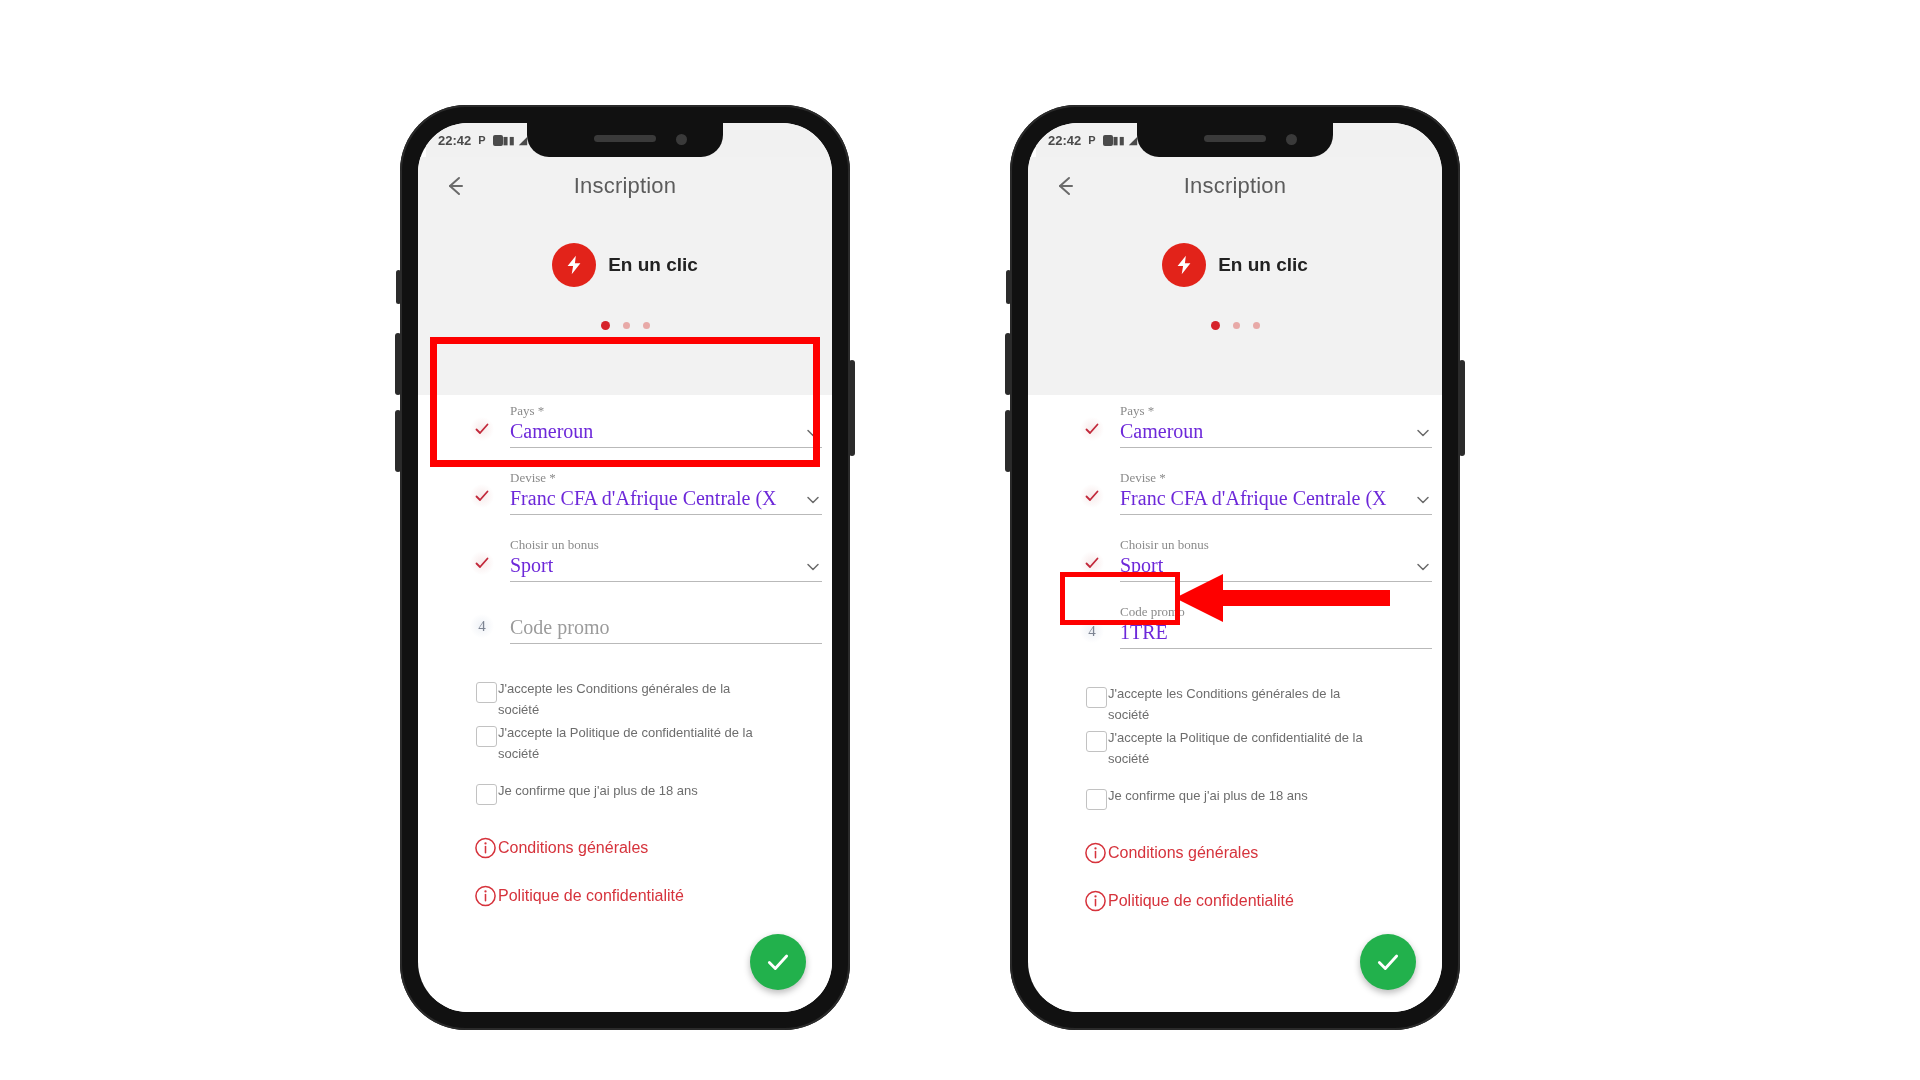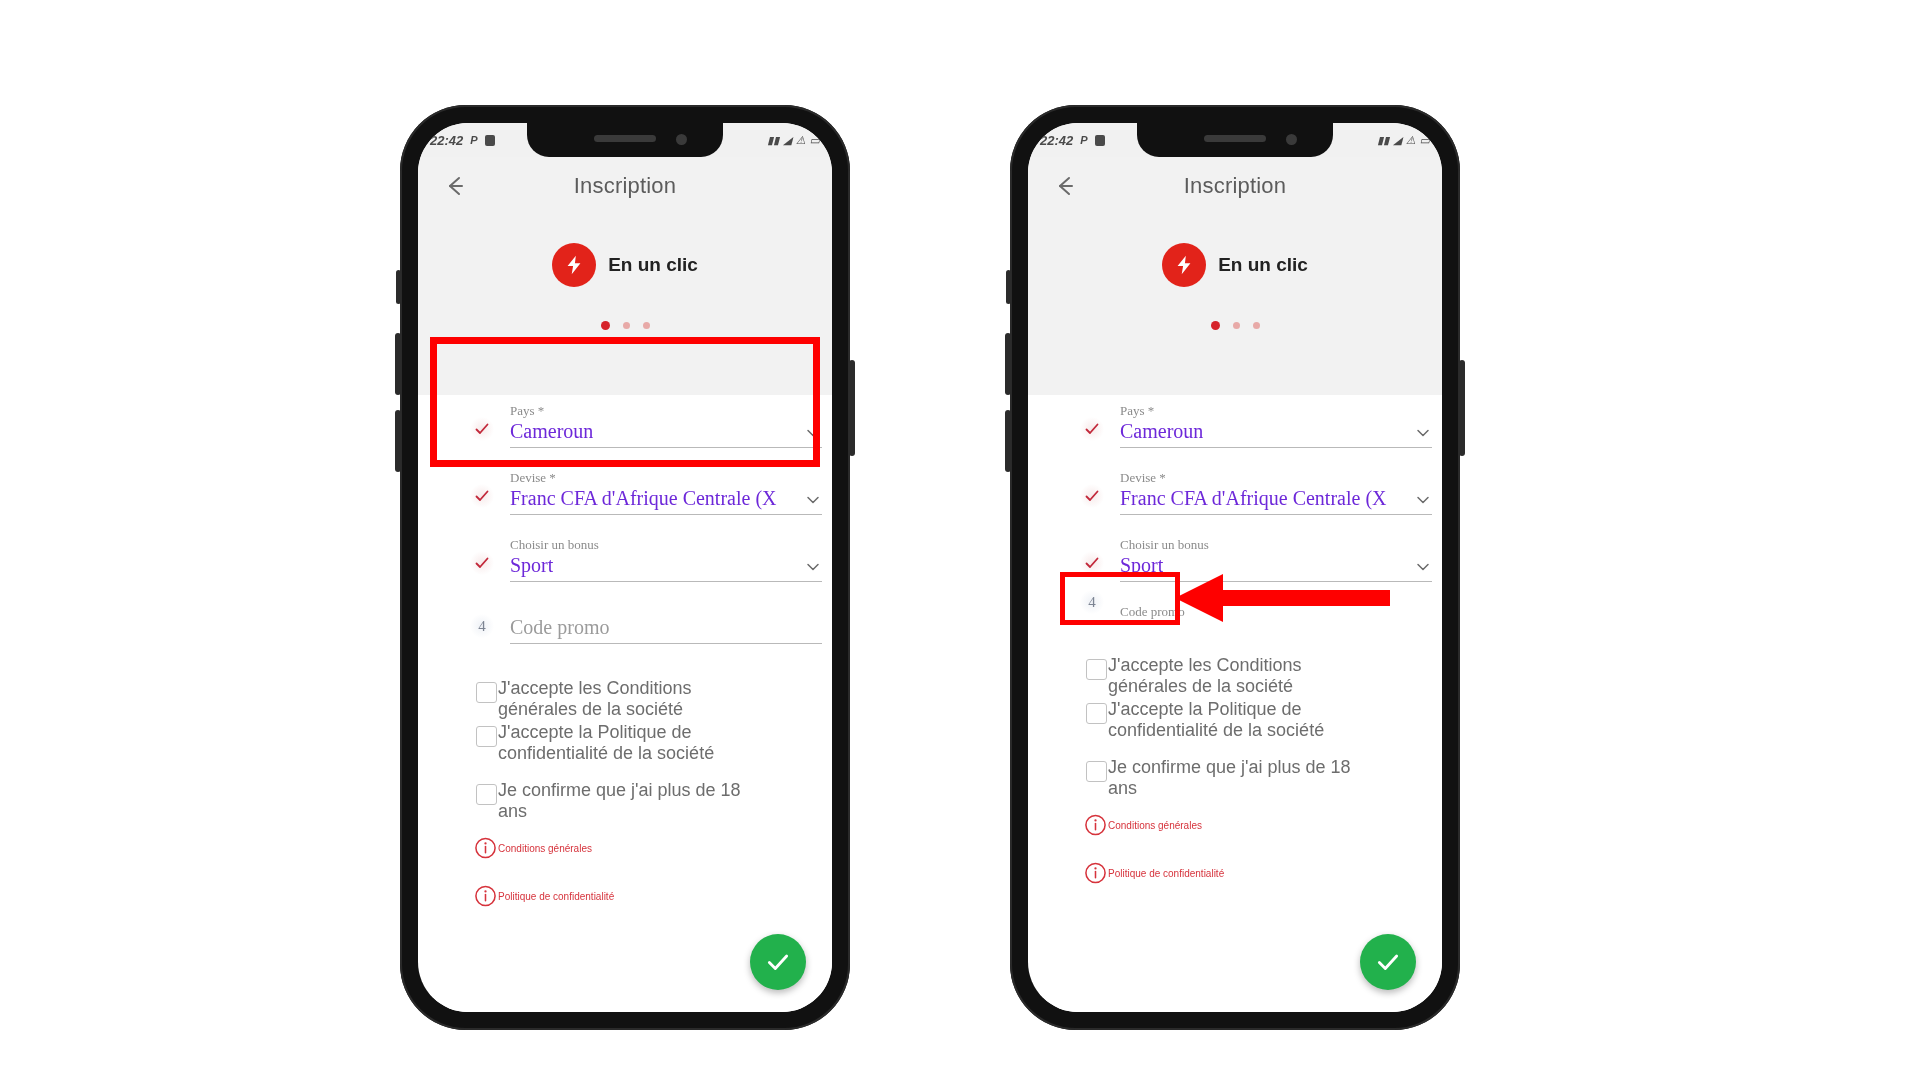--- a/index.html
+++ b/index.html
@@ -24,22 +24,22 @@
   .btn-power{right:-5px;top:255px;width:6px;height:96px;}
 
   
   .notch{position:absolute;left:50%;transform:translateX(-50%);top:0;width:196px;height:34px;
          background:#111111;border-bottom-left-radius:22px;border-bottom-right-radius:22px;z-index:6;}
   .speaker{position:absolute;left:50%;transform:translateX(-50%);top:12px;width:62px;height:7px;
            background:#3a3a3a;border-radius:4px;}
   .camera{position:absolute;right:36px;top:11px;width:11px;height:11px;background:#3a3a3a;border-radius:50%;}
 
   
-  .statusbar{position:absolute;left:0;top:0;width:100%;height:34px;background:#f1f1f1;z-index:4;
-             display:flex;align-items:center;justify-content:space-between;padding:0 12px;box-sizing:border-box;font-style:italic;}
+  .statusbar{position:absolute;left:8px;top:0;width:100%;height:34px;background:#f1f1f1;z-index:4;
+             display:flex;align-items:center;padding:0 12px;box-sizing:border-box;}
   .sb-left{display:flex;align-items:center;gap:7px;font-size:13px;color:#4a4a4a;font-weight:600;}
   .sb-right{display:flex;align-items:center;gap:4px;font-size:10px;color:#4a4a4a;}
   .sb-ico{font-size:11px;line-height:1;color:#4a4a4a;}
   .sb-pill{display:inline-block;width:10px;height:11px;background:#4a4a4a;border-radius:2px;}
 
   
   .appheader{position:absolute;left:0;top:34px;width:100%;height:238px;background:#f2f2f2;z-index:2;}
   .hdr-row{position:relative;height:58px;display:flex;align-items:center;justify-content:flex-end;}
   .backarrow{position:absolute;left:22px;top:14px;width:30px;height:30px;cursor:pointer;}
   .backarrow svg{display:block;}
@@ -66,26 +66,26 @@
   .tick svg{display:block;}
   .stepnum{position:absolute;left:18px;bottom:6px;width:24px;height:24px;display:flex;align-items:center;justify-content:center;
            border-radius:50%;background:radial-gradient(circle,#eef1f6 0%,rgba(255,255,255,0) 72%);
            font-family:"Liberation Serif",serif;font-size:15px;color:#7c8492;}
   .gap-sm{height:22px;}
   .gap-md{height:34px;}
 
   
   .cbrow{display:flex;align-items:flex-start;margin:0 22px;padding-left:46px;position:relative;min-height:44px;}
   .cbox{position:absolute;left:24px;top:4px;width:19px;height:19px;border:1.6px solid #c2c2c2;border-radius:3px;background:#fff;}
-  .cbtxt{font-size:18px;line-height:21px;color:#6d6d6d;max-width:262px;}
+  .cbtxt{font-size:13px;line-height:21px;color:#6d6d6d;max-width:262px;}
 
   
   .linkrow{display:flex;align-items:center;margin:0 22px;padding-left:46px;position:relative;height:48px;}
   .iico{position:absolute;left:22px;top:50%;transform:translateY(-50%);width:23px;height:23px;}
-  .linktxt{font-size:10px;color:#d6333c;}
+  .linktxt{font-size:16px;color:#d6333c;}
 
   
   .fab{position:absolute;right:26px;bottom:22px;width:56px;height:56px;border-radius:50%;background:#22b14c;
        display:flex;align-items:center;justify-content:center;box-shadow:0 3px 7px rgba(0,0,0,.28);z-index:5;}
 
   
   .anno-box{position:absolute;border:7px solid #fe0000;box-sizing:border-box;z-index:30;}
   .anno-box.thin{border-width:5px;}
   .anno-arrow{position:absolute;z-index:31;}
 </style>
@@ -367,20 +367,23 @@
                 </svg>
             </span>
           </div>
         </div>
 
         <div class="gap-sm"></div>
 
         <div class="field">
           <div class="flabel">Code promo</div>
           <div class="stepnum">4</div>
+          <div class="fvaluerow">
+            <span class="fvalue">1TRE</span>
+          </div>
         </div>
 
         <div class="gap-md"></div>
 
         <div class="cbrow">
           <span class="cbox"></span>
           <span class="cbtxt">J'accepte les Conditions générales de la société</span>
         </div>
 
         <div class="cbrow">

